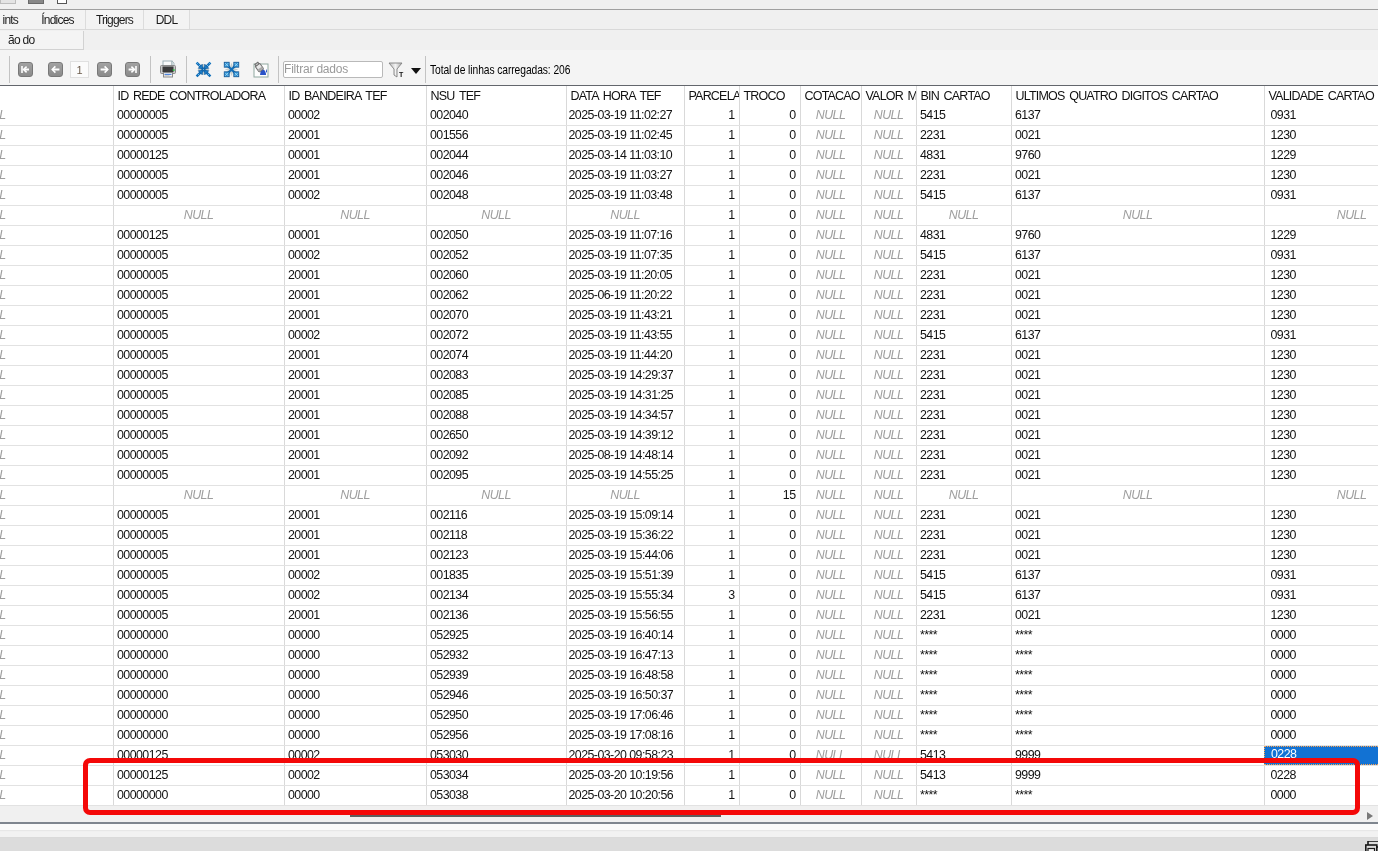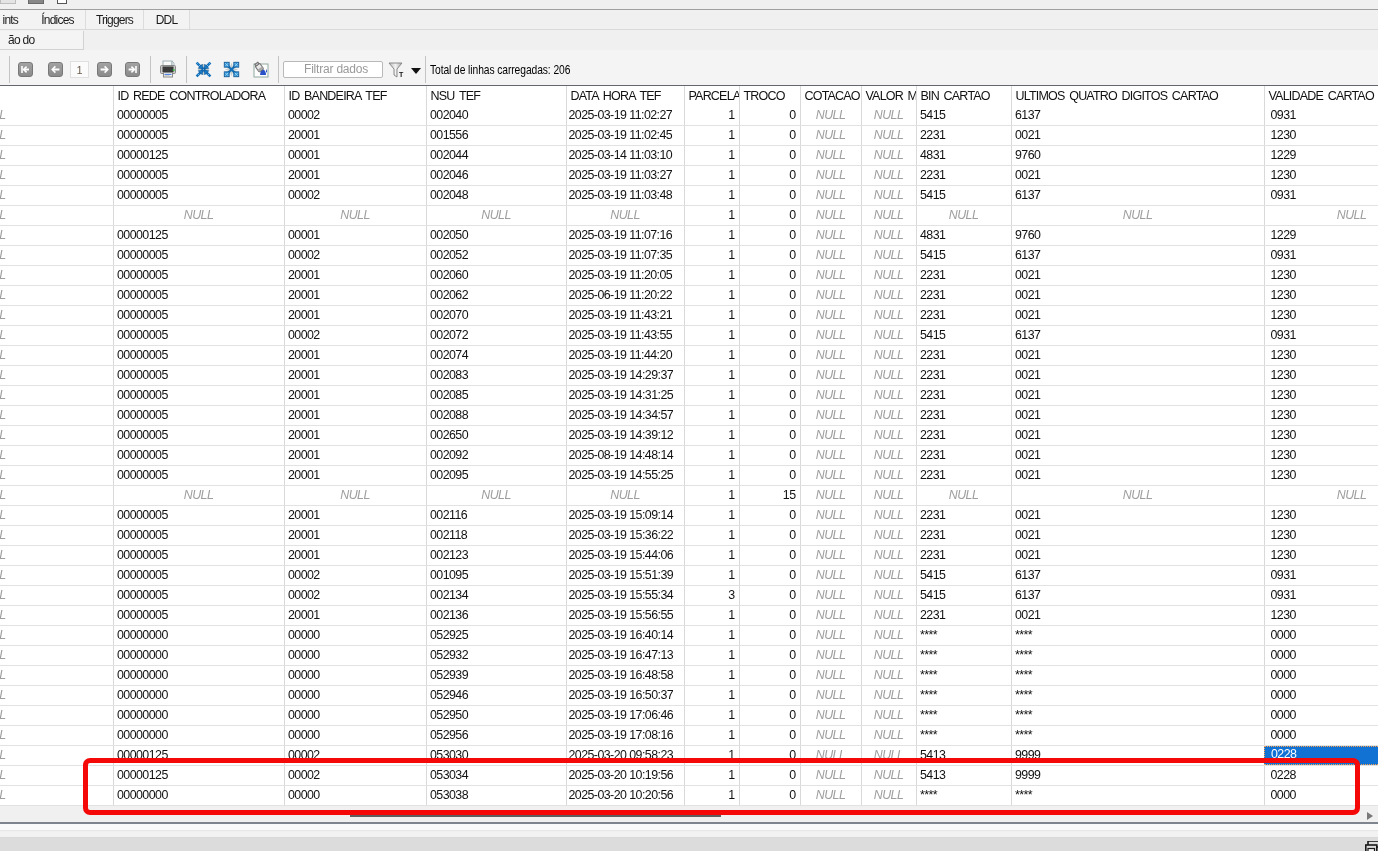--- a/index.html
+++ b/index.html
@@ -23,21 +23,21 @@
   font-size:12px; letter-spacing:-0.7px; color:#1c1c1c; line-height:18px; }
 
 
 #toolbar { position:absolute; left:0; top:50px; width:1378px; height:35px; background:#f4f4f4; }
 .vsep { position:absolute; top:6px; width:1px; height:27px; background:#c3c3c3; }
 .navbtn { position:absolute; top:12px; width:15px; height:15px; border-radius:3px;
   background:linear-gradient(#a2a2a2,#8b8b8b); border:1px solid #787878; }
 #pgbox { position:absolute; left:70px; top:11px; width:19px; height:17px; background:#fbfbfb; border:1px solid #e0e0e0;
   font-size:11px; color:#6b5b4b; text-align:center; line-height:16px; }
 #finput { position:absolute; left:283px; top:11px; width:100px; height:17px; background:#fff; border:1px solid #b9b9b9; border-radius:2px;
-  font-size:12px; color:#9a9a9a; line-height:15px; padding-left:20px; letter-spacing:-0.2px; }
+  font-size:12px; color:#9a9a9a; line-height:15px; padding-left:0; letter-spacing:-0.2px; }
 #drop { position:absolute; left:411px; top:18px; width:0; height:0;
   border-left:5.5px solid transparent; border-right:5.5px solid transparent; border-top:6px solid #111; }
 #total { position:absolute; left:430px; top:11.5px; font-size:13px; color:#000;
   white-space:nowrap; transform:scaleX(0.79); transform-origin:0 0; letter-spacing:-0.1px; }
 
 
 #gridtop { position:absolute; left:0; top:85px; width:1378px; height:1.5px; background:#63666c; }
 
 
 #gridwrap { position:absolute; left:0; top:86px; width:1378px; height:720px; overflow:hidden; background:#fff; }
@@ -550,21 +550,21 @@
           <td class="c7 nu">NULL</td>
           <td class="c8 nu">NULL</td>
           <td class="c9">2231</td>
           <td class="c10">0021</td>
           <td class="c11">1230</td>
         </tr>
 <tr>
           <td class="c0"><span class="tail">NULL</span></td>
           <td class="c1">00000005</td>
           <td class="c2">00002</td>
-          <td class="c3">001095</td>
+          <td class="c3">001835</td>
           <td class="c4">2025-03-19 15:51:39</td>
           <td class="c5">1</td>
           <td class="c6">0</td>
           <td class="c7 nu">NULL</td>
           <td class="c8 nu">NULL</td>
           <td class="c9">5415</td>
           <td class="c10">6137</td>
           <td class="c11">0931</td>
         </tr>
 <tr>

